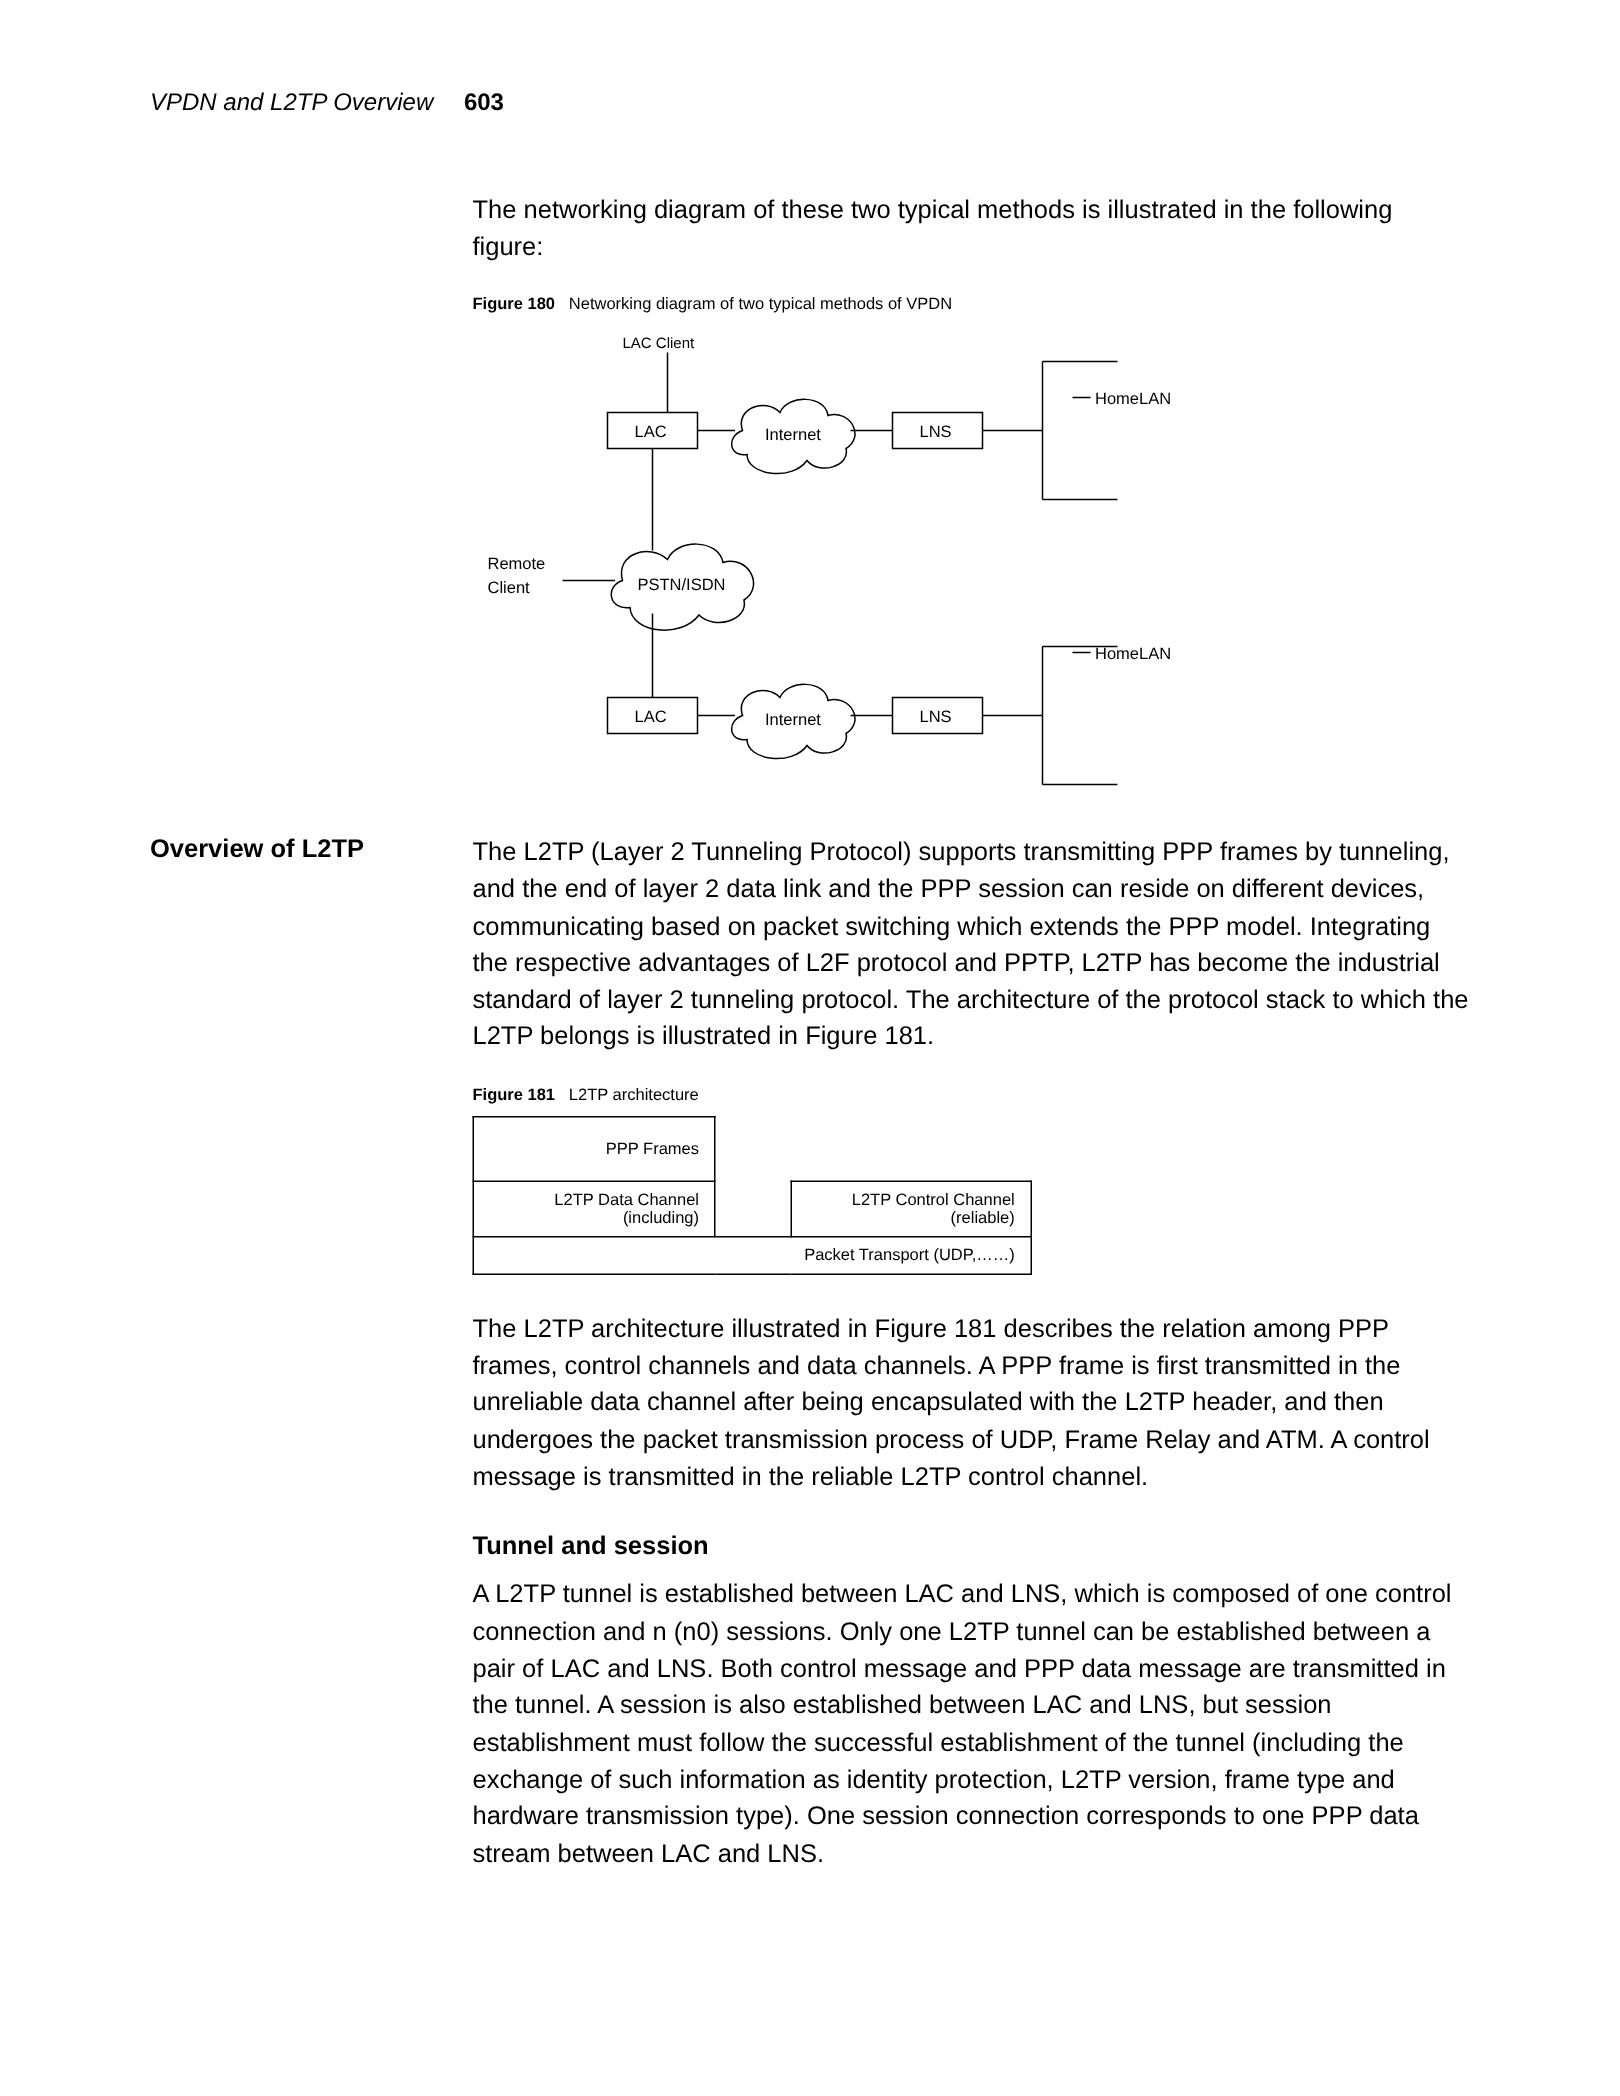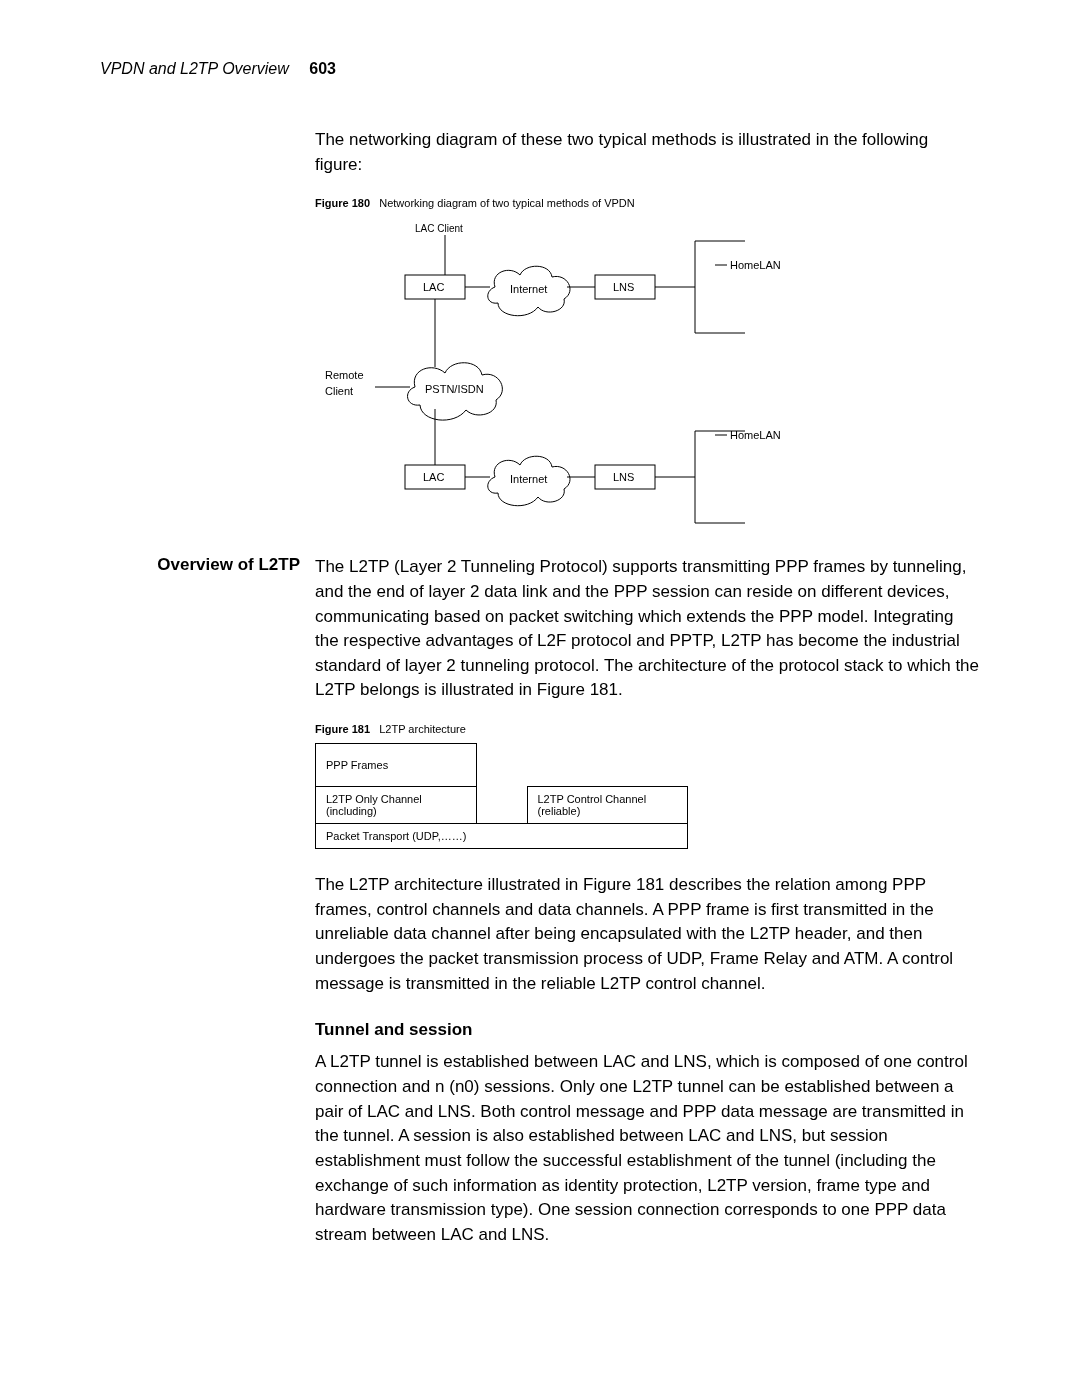--- a/index.html
+++ b/index.html
@@ -1,32 +1,32 @@
 <!DOCTYPE html>
 <html><head>
 <meta charset="utf-8">
 <style>
 html,body{margin:0;padding:0;background:#fff;font-family:Helvetica,Arial,sans-serif;color:#000}
 .page{width:1080px;height:1397px;position:relative;box-sizing:border-box;padding:60px 100px 60px 100px}
 .header{text-align:left;font-style:italic;font-size:16px;margin-bottom:50px}
 .header .pnum{font-style:normal;font-weight:bold;margin-left:16px}
 .body{margin-left:215px}
-.side-heading{position:absolute;width:200px;text-align:right;font-weight:bold;font-size:17px;margin-left:-215px}
+.side-heading{position:absolute;width:200px;font-weight:bold;font-size:17px;margin-left:-215px}
 .para{font-size:17px;line-height:1.45;margin-bottom:20px}
 .figcap{font-size:11px;margin:16px 0 8px 0}
 .figcap b{font-weight:bold}
 .subhead{font-weight:bold;font-size:17px;margin:24px 0 10px 0}
 .diagram{margin:6px 0 24px 0}
 .box{stroke:#000;stroke-width:1;fill:#fff}
 .cloud{stroke:#000;stroke-width:1;fill:#fff}
 .conn{stroke:#000;stroke-width:1;fill:none}
 .t{font-family:Helvetica,Arial,sans-serif;font-size:11px}
 .t-sm{font-size:10px}
 .arch{border-collapse:collapse;font-size:11px}
-.arch td{border:1px solid #000;padding:6px 10px;text-align:left;vertical-align:middle}
+.arch td{border:1px solid #000;padding:6px 10px;text-align:right;vertical-align:middle}
 .arch .noborder{border:none}
 </style>
 </head>
 <body>
 
 <div class="page">
 
   <div class="header">
     <span>VPDN and L2TP Overview</span>
     <span class="pnum">603</span>
@@ -121,21 +121,21 @@
     <div class="diagram">
       <table class="arch">
         <tbody>
             <tr>
           <td style="width:140px;height:30px">PPP Frames</td>
           <td class="noborder" style="width:30px"></td>
           <td class="noborder" style="width:140px"></td>
         </tr>
         <tr>
           <td>
-            <span>L2TP Only Channel</span><br>
+            <span>L2TP Data Channel</span><br>
             <span>(including)</span>
           </td>
           <td class="noborder"></td>
           <td>
             <span>L2TP Control Channel</span><br>
             <span>(reliable)</span>
           </td>
         </tr>
         <tr>
           <td colspan="3">Packet Transport (UDP,……)</td>

